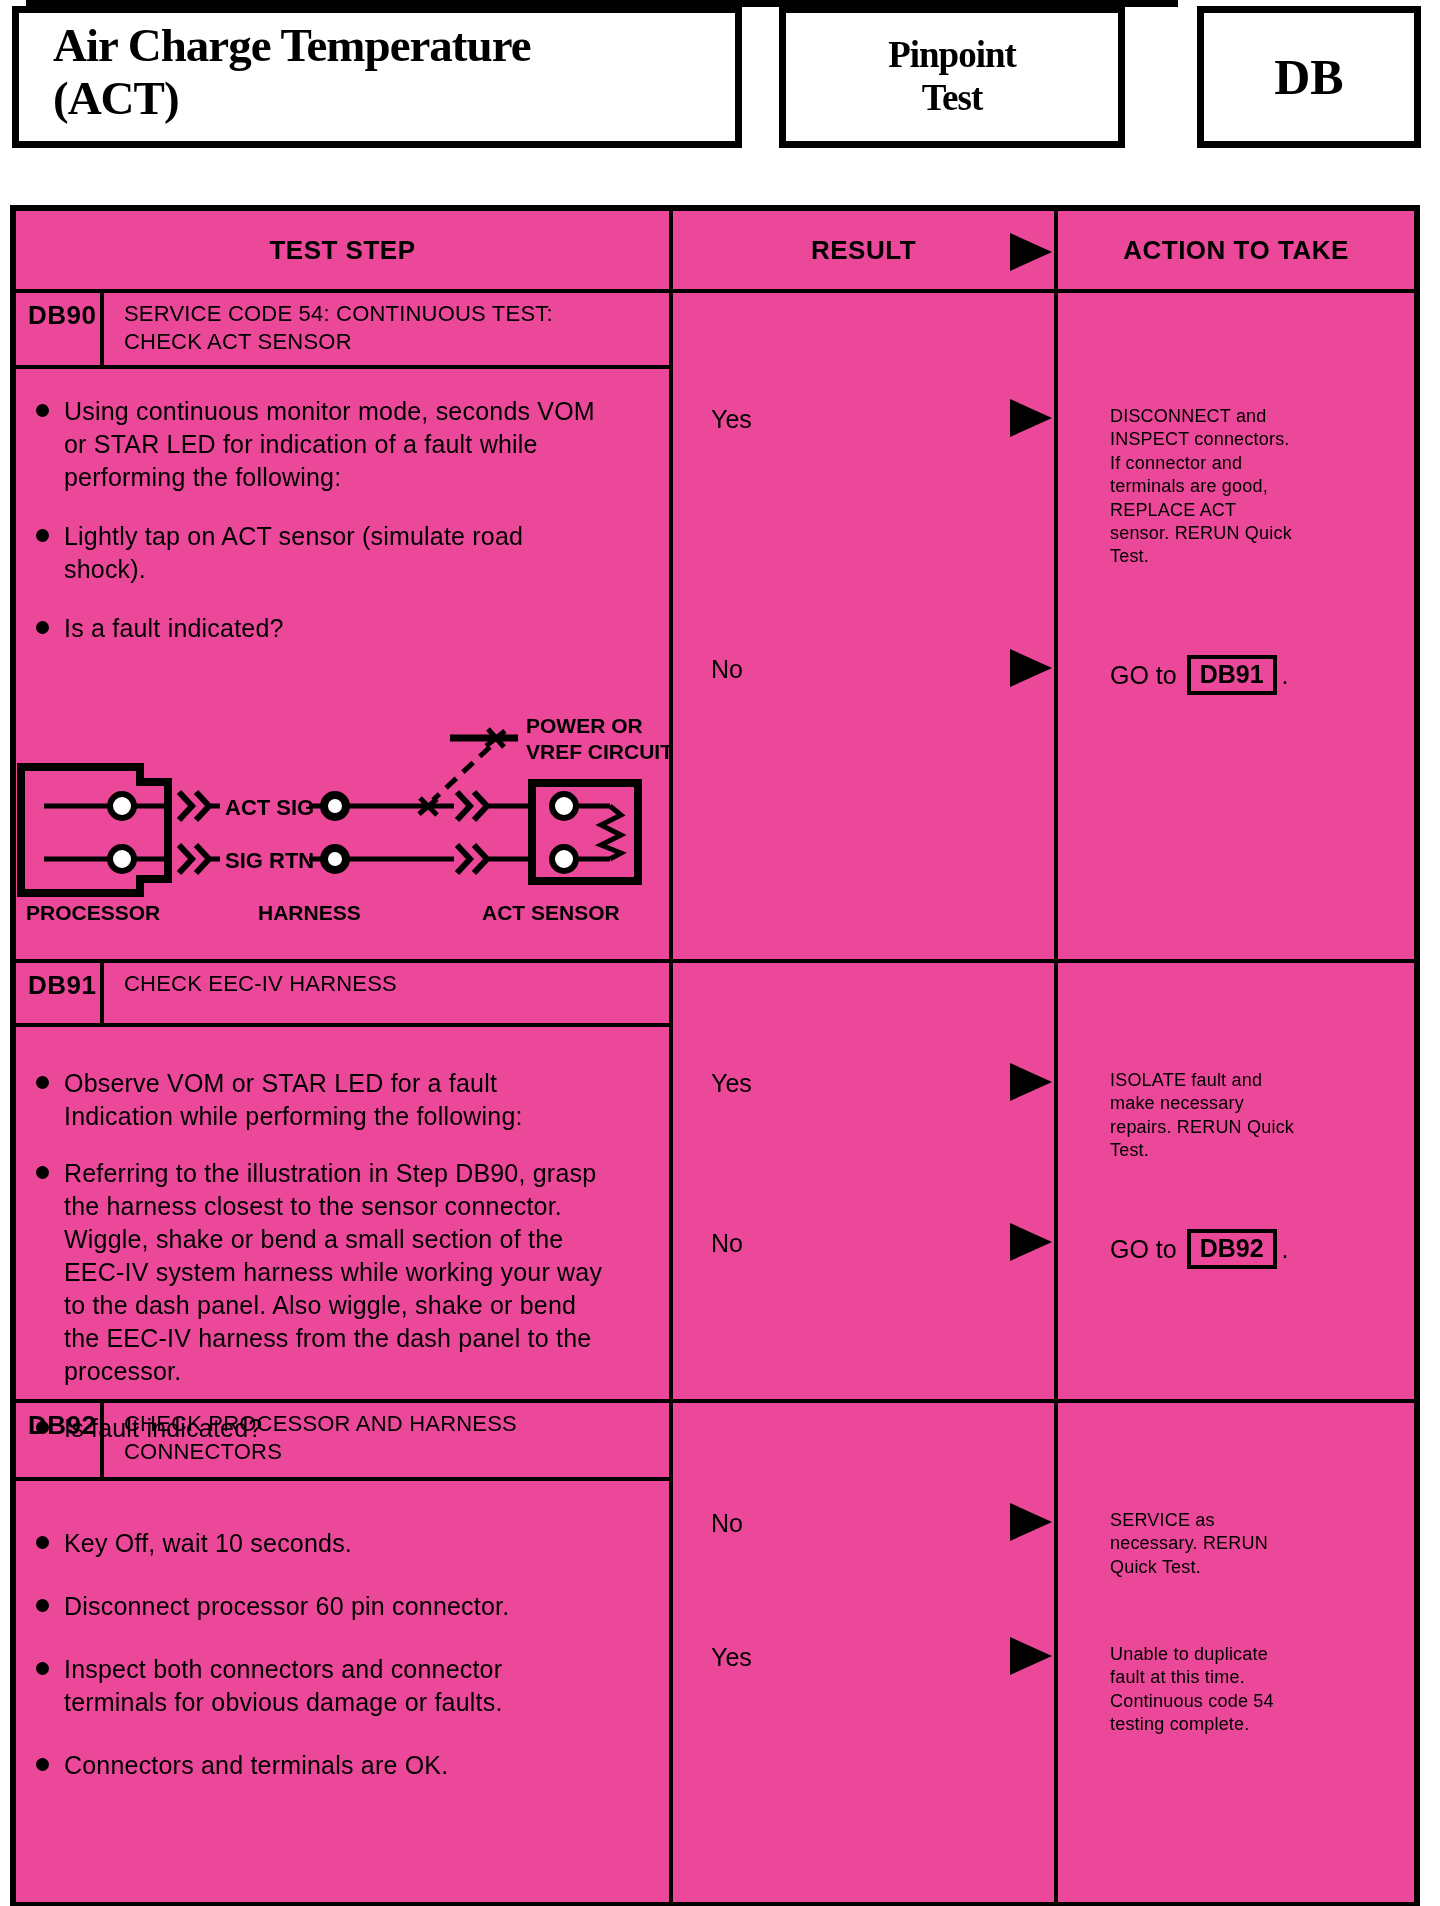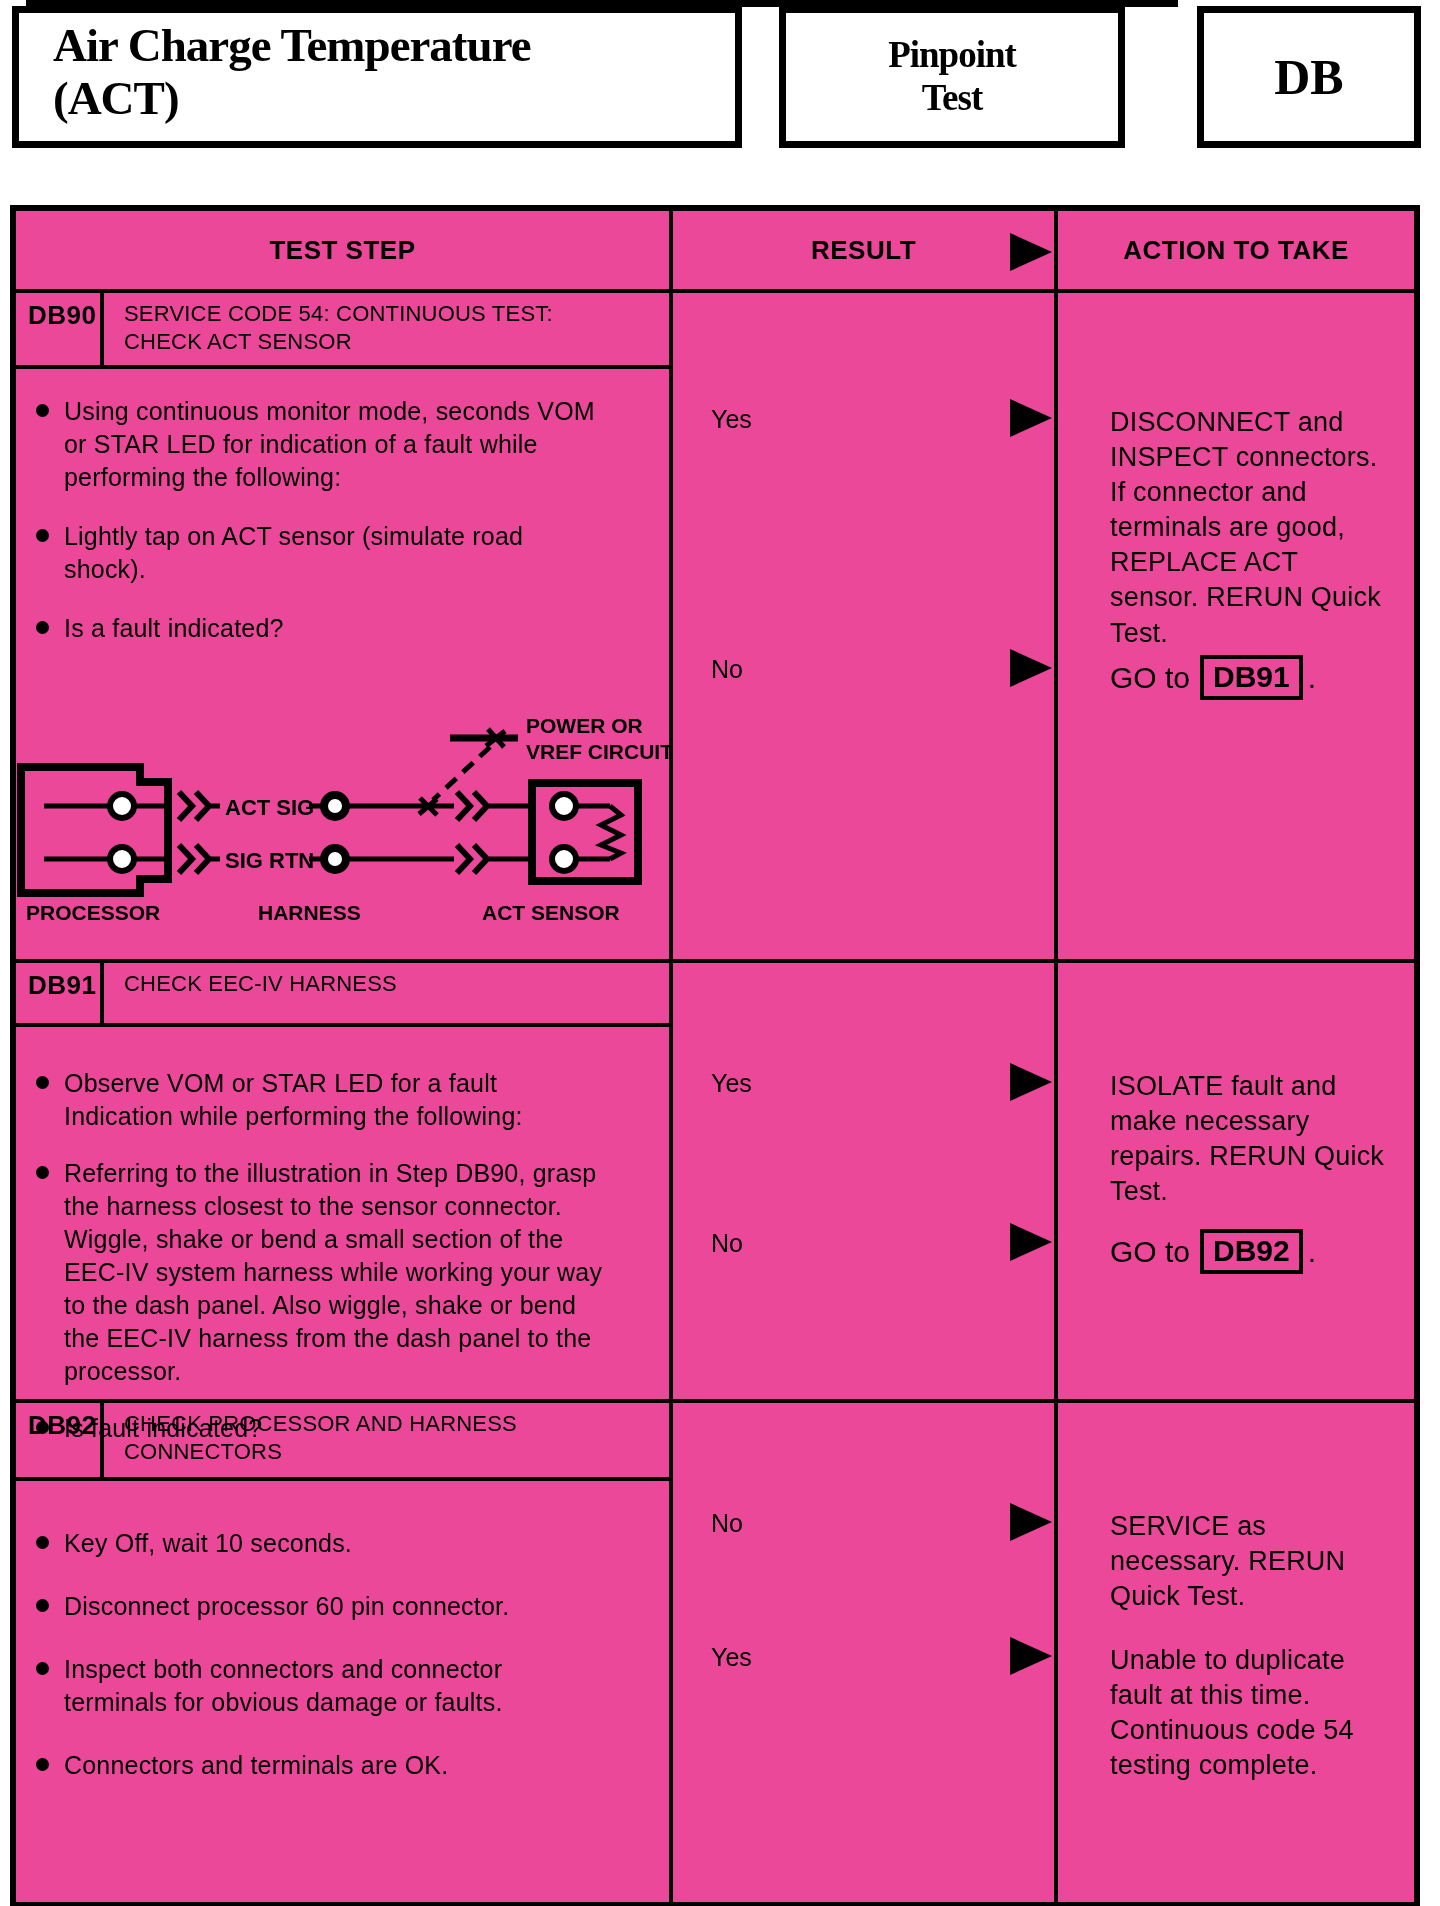--- a/index.html
+++ b/index.html
@@ -76,22 +76,22 @@
   .step-db92 .bullets { padding-top:46px; }
   .bullet { display:flex; margin-bottom:26px; }
   .step-db91 .bullet { margin-bottom:24px; }
   .step-db92 .bullet { margin-bottom:30px; }
   .dot { width:13px; height:13px; border-radius:50%; background:#000; flex:none; margin:9px 15px 0 0; }
   .btext { font-size:25px; line-height:1.32; white-space:pre-line; letter-spacing:0.2px; }
 
   
   .rlabel { position:absolute; left:38px; font-size:25px; }
   .c2 .arrow { position:absolute; right:2px; }
-  .action { position:absolute; left:52px; width:312px; font-size:27px; line-height:1.3; white-space:pre-line; letter-spacing:0.2px; }
-  .goto { position:absolute; left:52px; display:flex; align-items:center; font-size:30px; }
+  .action { position:absolute; left:52px; width:312px; font-size:18px; line-height:1.3; white-space:pre-line; letter-spacing:0.2px; }
+  .goto { position:absolute; left:52px; display:flex; align-items:center; font-size:25px; }
   .goto .gbox { border:4px solid #000; font-weight:bold; padding:1px 9px 2px 9px; margin:0 5px 0 10px; }
 
   .s0r1 { top:112px; } .s0r2 { top:362px; }
   .s1r1 { top:106px; } .s1r2 { top:266px; }
   .s2r1 { top:106px; } .s2r2 { top:240px; }
   .ar0r1 { top:106px; } .ar0r2 { top:356px; }
   .ar1r1 { top:100px; } .ar1r2 { top:260px; }
   .ar2r1 { top:100px; } .ar2r2 { top:234px; }
 
   

